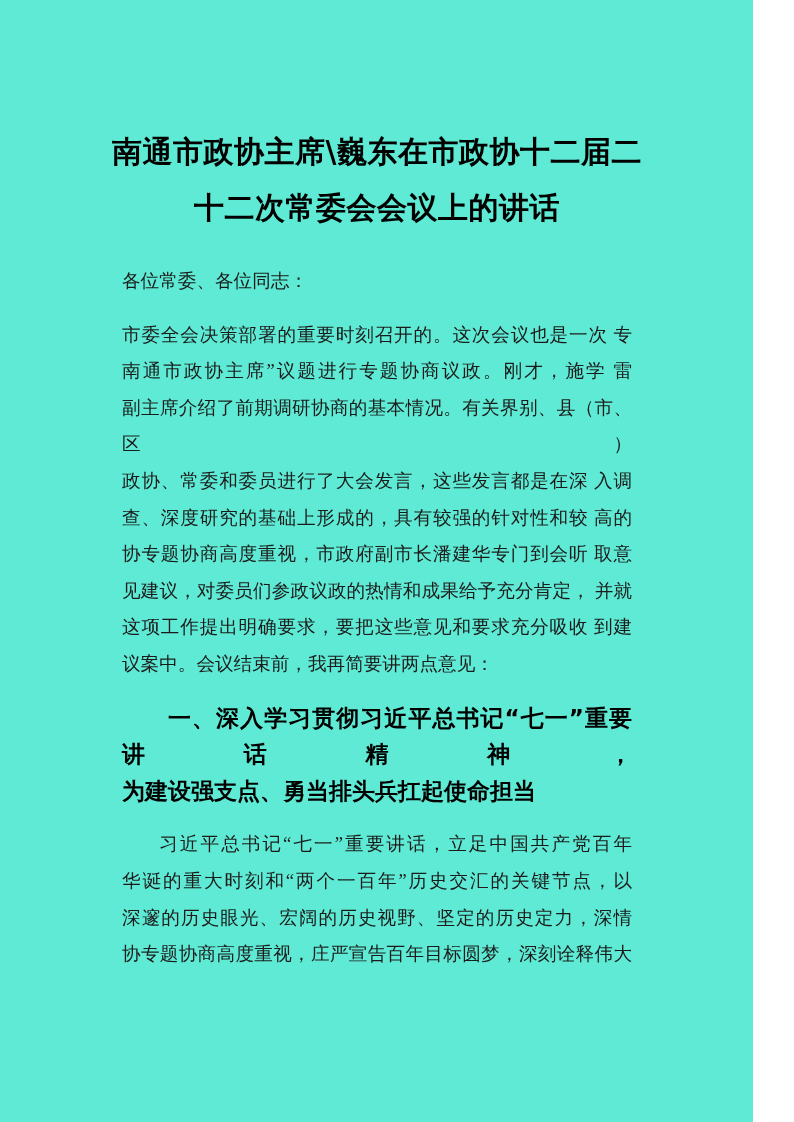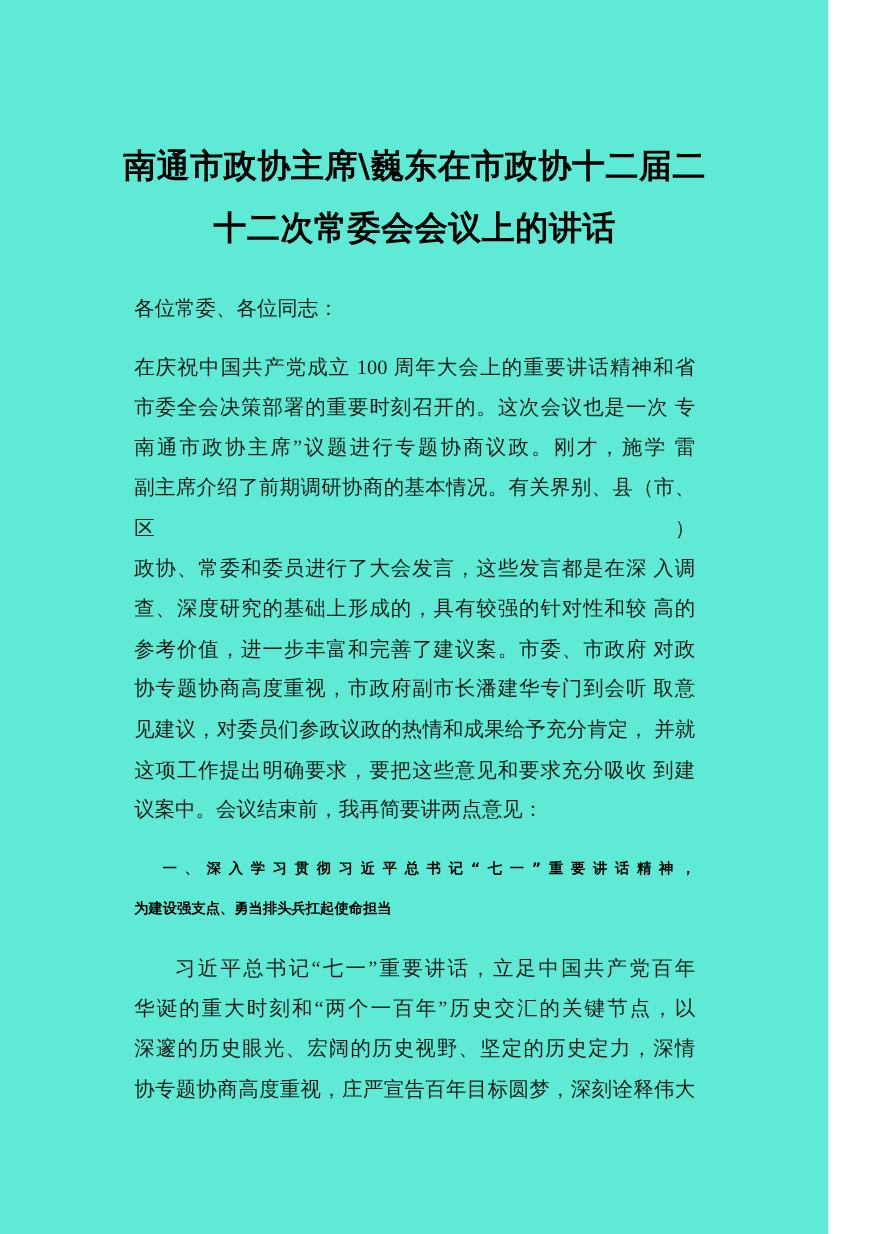--- a/index.html
+++ b/index.html
@@ -39,48 +39,46 @@
     white-space: normal;
   }
   .ln.natural {
     text-align: left;
     text-align-last: auto;
   }
   .ln.indent { text-indent: 2em; }
   .para.heading .ln {
     font-family: "DejaVu Sans", "Liberation Sans", sans-serif;
     font-weight: 700;
-    font-size: 13px;
+    font-size: 23px;
     color: #000000;
   }
 </style>
 </head>
 <body>
 
 <div class="page">
 
   <div class="doc-title">
     <div class="title-line">南通市政协主席\巍东在市政协十二届二</div>
     <div class="title-line">十二次常委会会议上的讲话</div>
   </div>
 
   <div class="doc-body">
 
     <div class="para">
       <div class="ln natural">各位常委、各位同志：</div>
     </div>
 
     <div class="para">
-      <div class="ln">在庆祝中国共产党成立 100 周年大会上的重要讲话精神和省</div>
       <div class="ln">市委全会决策部署的重要时刻召开的。这次会议也是一次 专</div>
       <div class="ln">南通市政协主席”议题进行专题协商议政。刚才，施学 雷</div>
       <div class="ln">副主席介绍了前期调研协商的基本情况。有关界别、县（市、区）</div>
       <div class="ln">政协、常委和委员进行了大会发言，这些发言都是在深 入调</div>
       <div class="ln">查、深度研究的基础上形成的，具有较强的针对性和较 高的</div>
-      <div class="ln">参考价值，进一步丰富和完善了建议案。市委、市政府 对政</div>
       <div class="ln">协专题协商高度重视，市政府副市长潘建华专门到会听 取意</div>
       <div class="ln">见建议，对委员们参政议政的热情和成果给予充分肯定， 并就</div>
       <div class="ln">这项工作提出明确要求，要把这些意见和要求充分吸收 到建</div>
       <div class="ln natural">议案中。会议结束前，我再简要讲两点意见：</div>
     </div>
 
     <div class="para heading">
       <div class="ln indent">一、深入学习贯彻习近平总书记“七一”重要讲话精神，</div>
       <div class="ln natural">为建设强支点、勇当排头兵扛起使命担当</div>
     </div>

